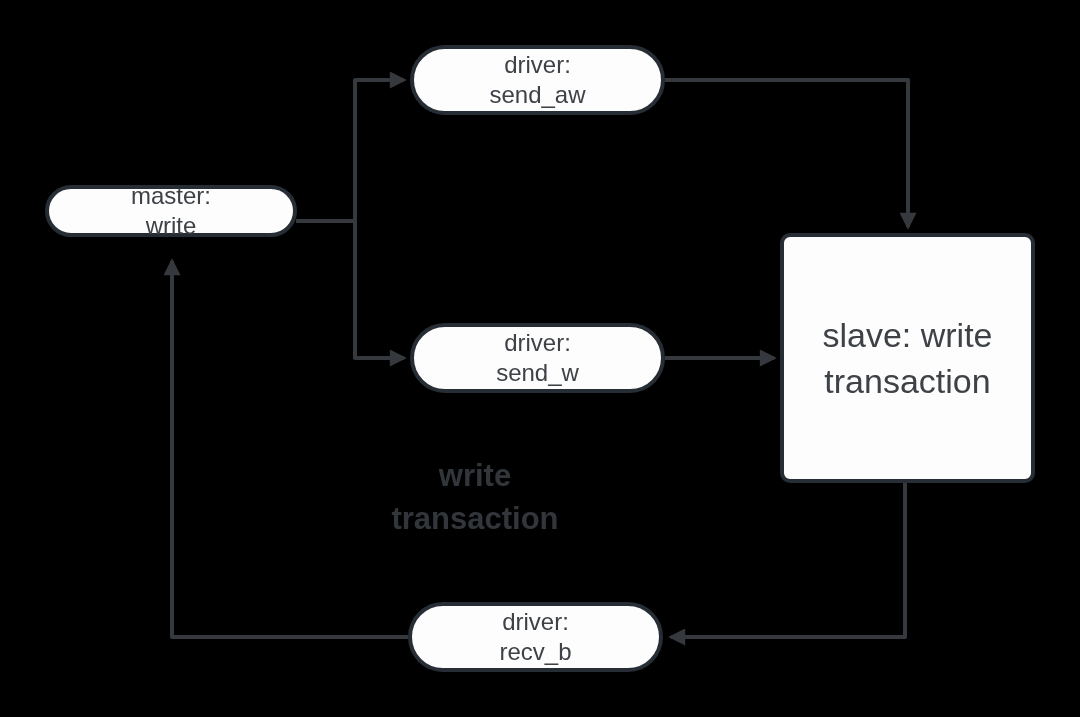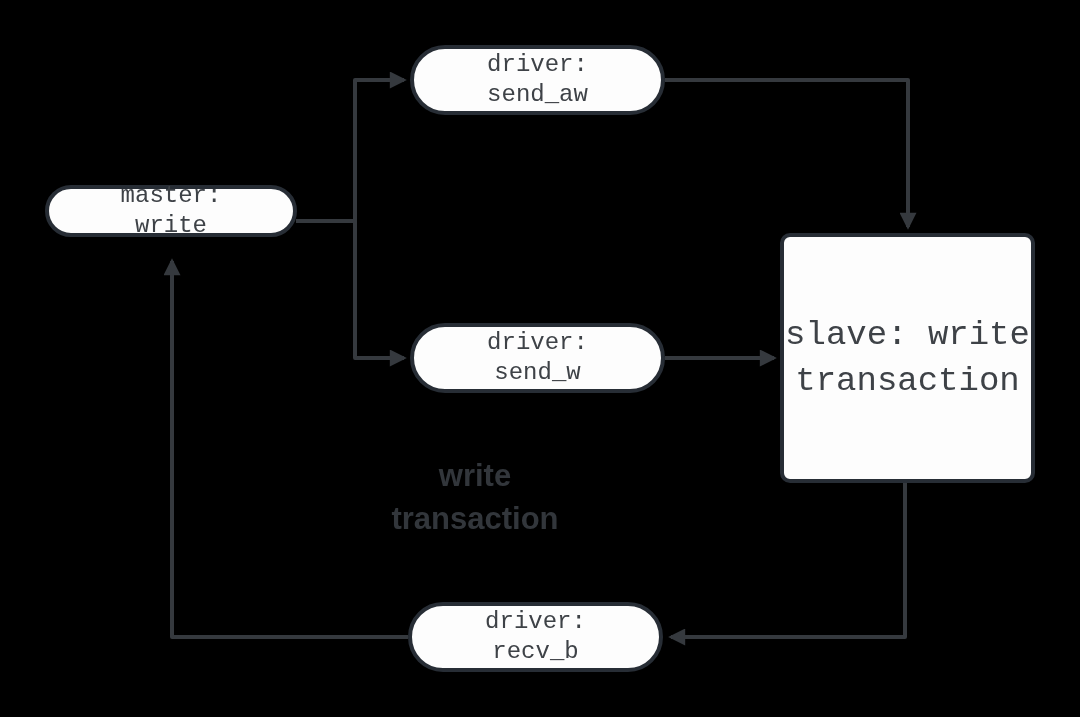--- a/index.html
+++ b/index.html
@@ -35,21 +35,20 @@
     position: absolute;
     box-sizing: border-box;
     background: var(--node-fill);
     border: 4px solid var(--node-border);
     display: flex;
     flex-direction: column;
     align-items: center;
     justify-content: center;
     color: var(--node-text);
     text-align: left;
-    font-family: Liberation Mono, monospace;
   }
   .pill {
     border-radius: 36px;
     font-size: 24px;
     line-height: 1.26;
   }
   .rect {
     border-radius: 10px;
     font-size: 34px;
     line-height: 1.36;

